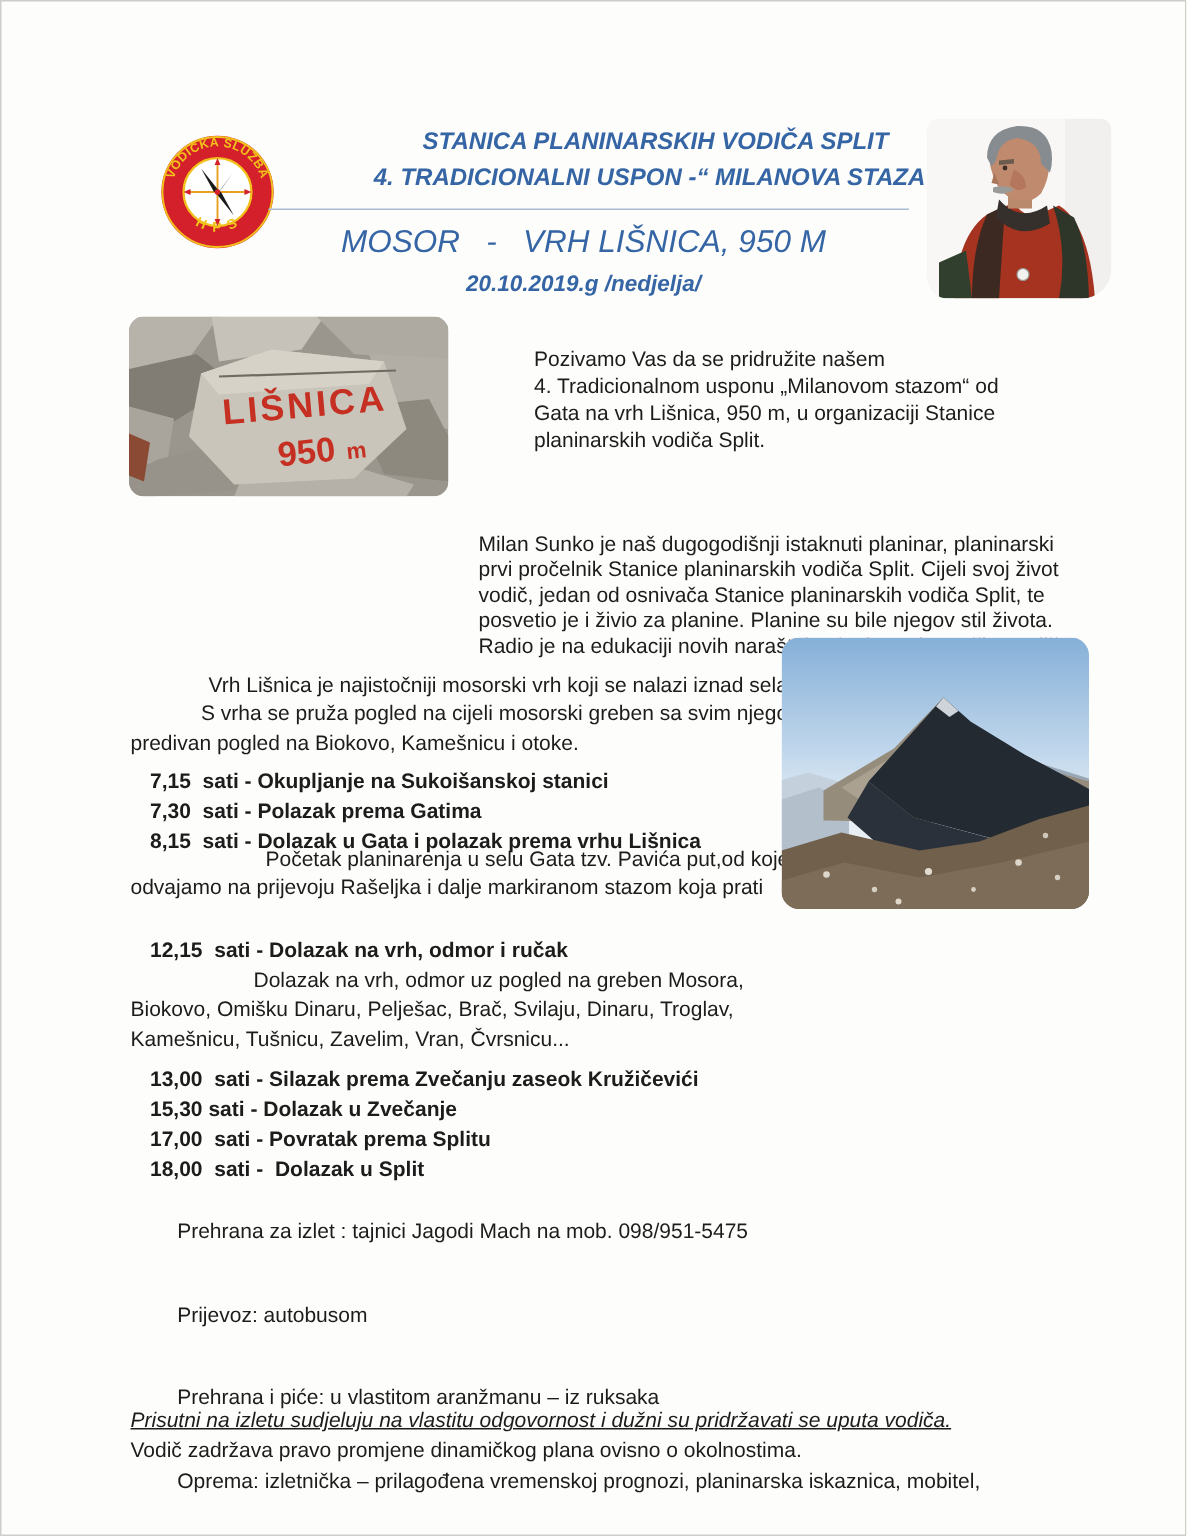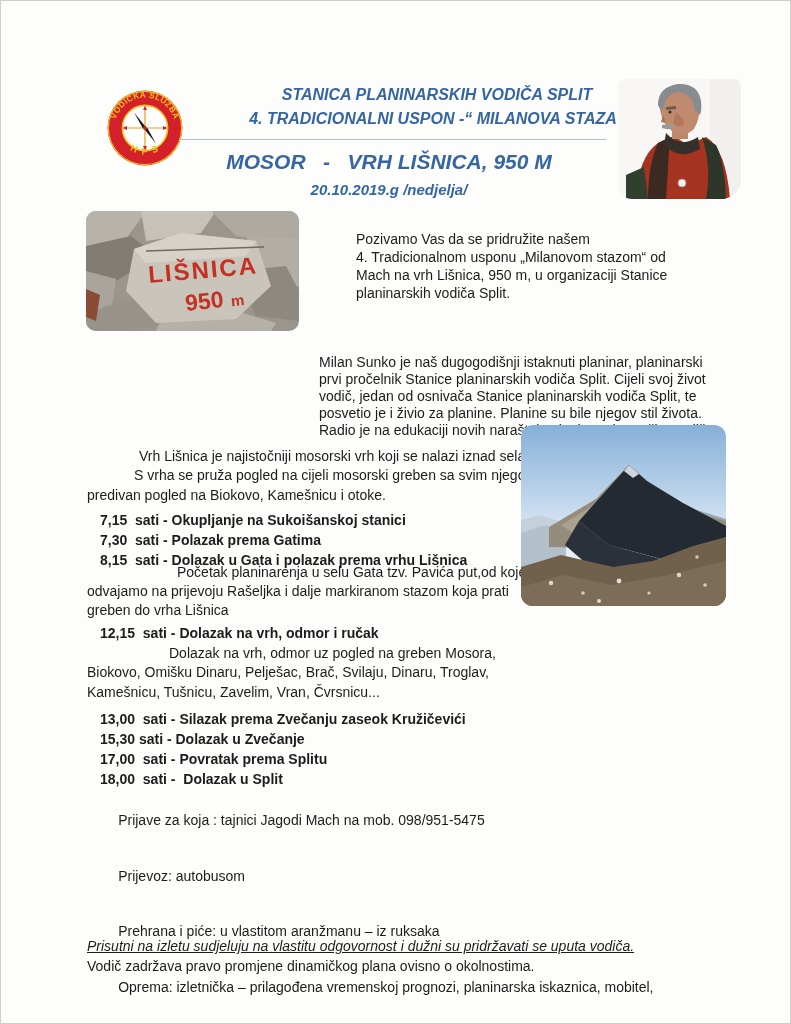--- a/index.html
+++ b/index.html
@@ -5,21 +5,21 @@
   html,body{margin:0;padding:0;background:#ffffff;}
   .page{position:relative;width:789px;height:1022px;background:#fdfdfb;border:1px solid #cfcecb;
         font-family:"Liberation Sans",sans-serif;color:#1c1c1c;overflow:hidden;}
   
   .org-line{position:absolute;left:196px;top:85px;width:480px;text-align:center;
             color:#3565a4;font-size:16px;font-weight:bold;font-style:italic;white-space:pre;}
   .event-line{position:absolute;left:176px;top:109px;width:520px;text-align:center;
             color:#3565a4;font-size:16px;font-weight:bold;font-style:italic;white-space:pre;}
   .divider{position:absolute;left:178px;top:138px;width:427px;height:1px;background:#a9bdd6;}
   .event-title{position:absolute;left:188px;top:149px;width:400px;text-align:center;
-            color:#3565a4;font-size:21px;font-weight:bold;font-style:italic;white-space:pre;}
+            color:#3565a4;font-size:21px;font-weight:normal;font-style:italic;white-space:pre;}
   .event-date{position:absolute;left:188px;top:180px;width:400px;text-align:center;
             color:#3565a4;font-size:15px;font-weight:bold;font-style:italic;white-space:pre;}
   .logo{position:absolute;left:105px;top:88px;width:78px;height:78px;}
   
   .photo{position:absolute;}
   .photo .art{overflow:hidden;width:100%;height:100%;}
   .photo .art svg{display:block;width:100%;height:100%;}
   .refl{position:absolute;top:100%;left:0;width:100%;overflow:hidden;}
   .fade{position:absolute;inset:0;
         background:linear-gradient(to bottom,rgba(253,253,251,.45),rgba(253,253,251,.9) 55%,#fdfdfb 92%);}
@@ -161,39 +161,39 @@
     </div>
     <div class="refl">
 
       <div class="fade"></div>
     </div>
   </div>
 
   <div class="intro txt">
     <div class="iline"><span>Pozivamo Vas da se pridružite našem</span></div>
     <div class="iline"><span class="b">4. Tradicionalnom usponu „Milanovom stazom“</span><span> od</span></div>
-    <div class="iline"><span>Mach na vrh </span><span class="b">Lišnica, 950 m</span><span>, u organizaciji Stanice</span></div>
+    <div class="iline"><span>Gata na vrh </span><span class="b">Lišnica, 950 m</span><span>, u organizaciji Stanice</span></div>
     <div class="iline"><span>planinarskih vodiča Split.</span></div>
   </div>
 
   <div class="about txt">
     
   <div>Milan Sunko je naš dugogodišnji istaknuti planinar, planinarski</div><div>prvi pročelnik Stanice planinarskih vodiča Split. Cijeli svoj život</div><div>vodič, jedan od osnivača Stanice planinarskih vodiča Split, te</div><div>posvetio je i živio za planine. Planine su bile njegov stil života.</div><div>Radio je na edukaciji novih naraštaja planinara i naročito vodiča</div></div>
 
   <div class="summit-note txt">
     
   <div class="ind1">Vrh Lišnica je najistočniji mosorski vrh koji se nalazi iznad sela Zvečanje.</div><div class="ind2">S vrha se pruža pogled na cijeli mosorski greben sa svim njegovim najvišim vrhovima kao i</div><div>predivan pogled na Biokovo, Kamešnicu i otoke.</div></div>
 
   <div class="sched sched-morning txt">
     
   <div>7,15  sati - Okupljanje na Sukoišanskoj stanici</div><div>7,30  sati - Polazak prema Gatima</div><div>8,15  sati - Dolazak u Gata i polazak prema vrhu Lišnica</div></div>
 
   <div class="note-block route-note txt">
     
-  <div class="ind3">Početak planinarenja u selu Gata tzv. Pavića put,od kojeg se</div><div>odvajamo na prijevoju Rašeljka i dalje markiranom stazom koja prati</div><div>greben do vrha Lišnica</div></div>
+  <div class="ind3">Početak planinarenja u selu Gata tzv. Pavića put,od kojeg se</div><div>odvajamo na prijevoju Rašeljka i dalje markiranom stazom koja prati</div></div>
 
   <div class="photo ridge-photo">
     <div class="art">
       <svg viewBox="0 0 205 181">
         <defs>
           <linearGradient id="skyg" x1="0" y1="0" x2="0" y2="1">
             <stop offset="0" stop-color="#86b0d8"></stop>
             <stop offset="0.7" stop-color="#c2d8ec"></stop>
             <stop offset="1" stop-color="#e2ecf5"></stop>
           </linearGradient>
@@ -236,21 +236,21 @@
     
   <div class="ind4">Dolazak na vrh, odmor uz pogled na greben Mosora,</div><div>Biokovo, Omišku Dinaru, Pelješac, Brač, Svilaju, Dinaru, Troglav,</div><div>Kamešnicu, Tušnicu, Zavelim, Vran, Čvrsnicu...</div></div>
 
   <div class="sched sched-afternoon txt">
     
   <div>13,00  sati - Silazak prema Zvečanju zaseok Kružičevići</div><div>15,30 sati - Dolazak u Zvečanje</div><div>17,00  sati - Povratak prema Splitu</div><div>18,00  sati -  Dolazak u Split</div></div>
 
   <div class="info txt">
     
   <div class="info-row">
-        <span class="b">Prijave za koja :</span><span> tajnici Jagodi Mach na mob. 098/951-5475</span>
+        <span class="b">Prehrana za izlet :</span><span> tajnici Jagodi Mach na mob. 098/951-5475</span>
       </div><div class="info-row">
         <span class="b">Prijevoz:</span><span> autobusom</span>
       </div><div class="info-row">
         <span class="b">Prehrana i piće:</span><span> u vlastitom aranžmanu – iz ruksaka</span>
       </div><div class="info-row">
         <span class="b">Oprema:</span><span> izletnička – prilagođena vremenskoj prognozi, planinarska iskaznica, mobitel,</span>
       </div><div class="info-row sub">
         <span class="b"></span>
       </div></div>
 

